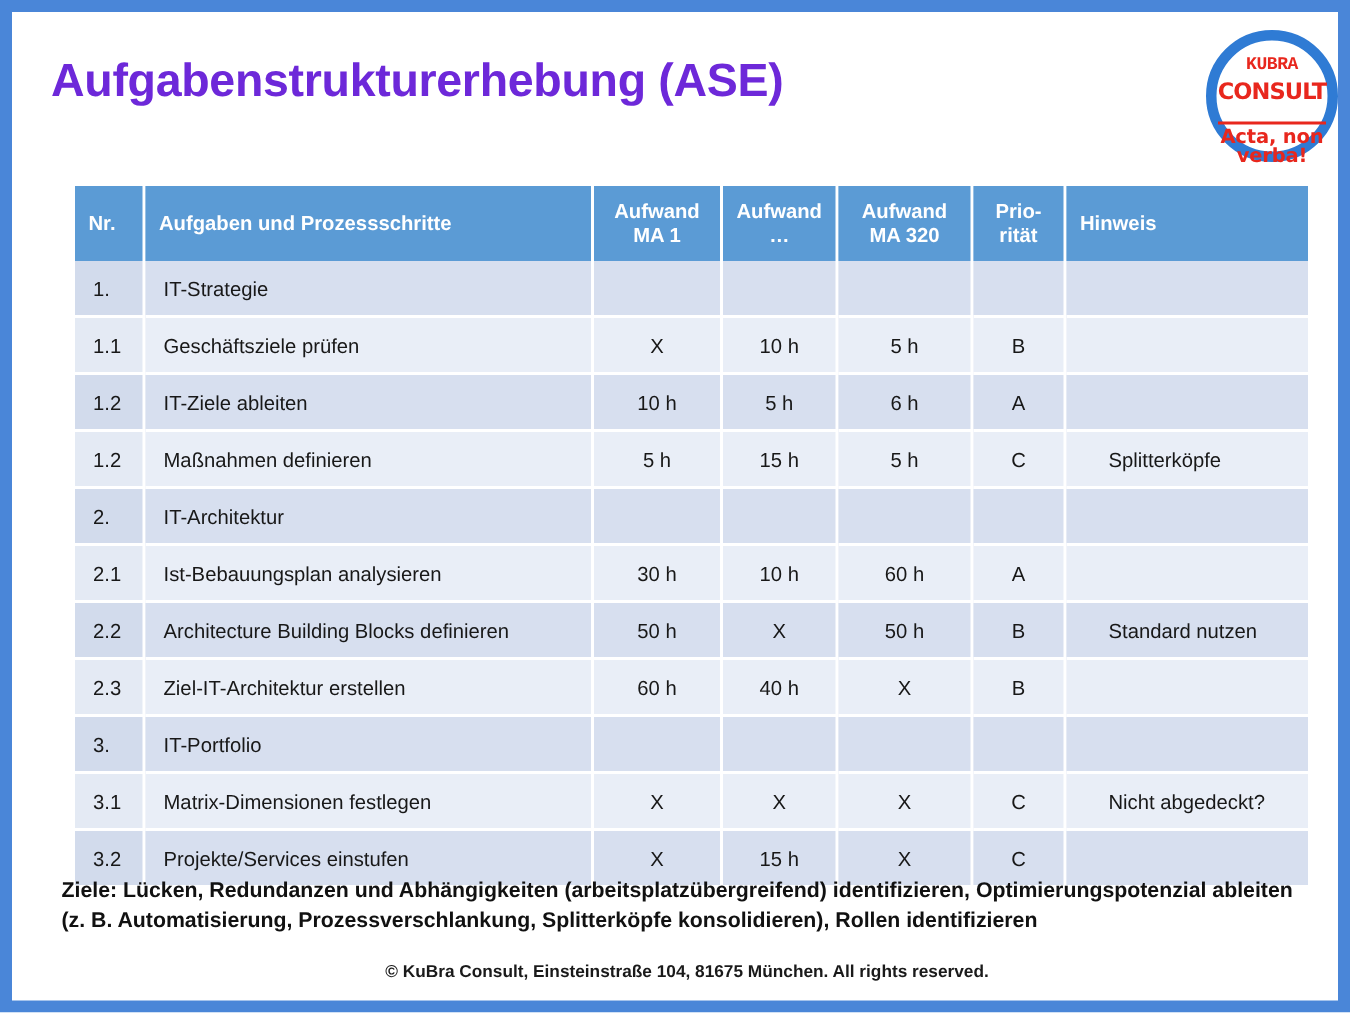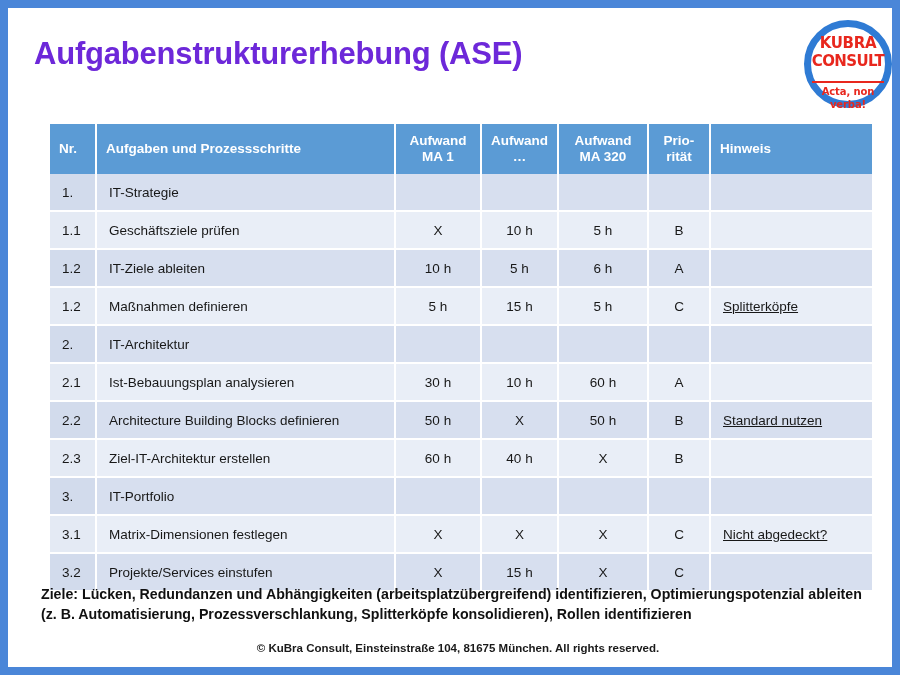--- a/index.html
+++ b/index.html
@@ -53,34 +53,35 @@
     position: absolute;
     left: 0;
     top: 16px;
     width: 88px;
     text-align: center;
     color: #E8271D;
     font-weight: bold;
     font-family: "DejaVu Sans", sans-serif;
   }
   #logo .l1 {
-    font-size: 15px;
+    font-size: 12px;
     line-height: 15px;
     letter-spacing: -0.3px;
+    font-family: Liberation Mono, monospace;
   }
   #logo .l2 {
     font-size: 15px;
     line-height: 17px;
     letter-spacing: -0.6px;
     border-bottom: 2px solid #E8271D;
     display: inline-block;
     padding-bottom: 11px;
   }
   #logo .l3 {
-    font-size: 10px;
+    font-size: 13px;
     line-height: 13px;
     letter-spacing: -0.1px;
     margin-top: 2px;
   }
 
   
   #table-wrap {
     position: absolute;
     left: 42px;
     top: 116px;
@@ -125,23 +126,22 @@
     text-align: left;
     padding-left: 12px;
     border-right: 2px solid #ffffff;
   }
   table.ase td.task {
     text-align: left;
     padding-left: 12px;
   }
   table.ase td.note {
     text-align: left;
-    padding-left: 12px;
+    padding-left: 28px;
     border-right: none;
-    text-decoration: underline;
   }
   tr.band-a td { background: #D7DFEF; }
   tr.band-b td { background: #E9EEF7; }
   tr.band-a td.nr { background: #D2DBEC; }
   tr.band-b td.nr { background: #E4EAF4; }
   tr.last-row td { border-bottom: none; }
 
   
   col.c-nr   { width: 47px; }
   col.c-task { width: 299px; }

